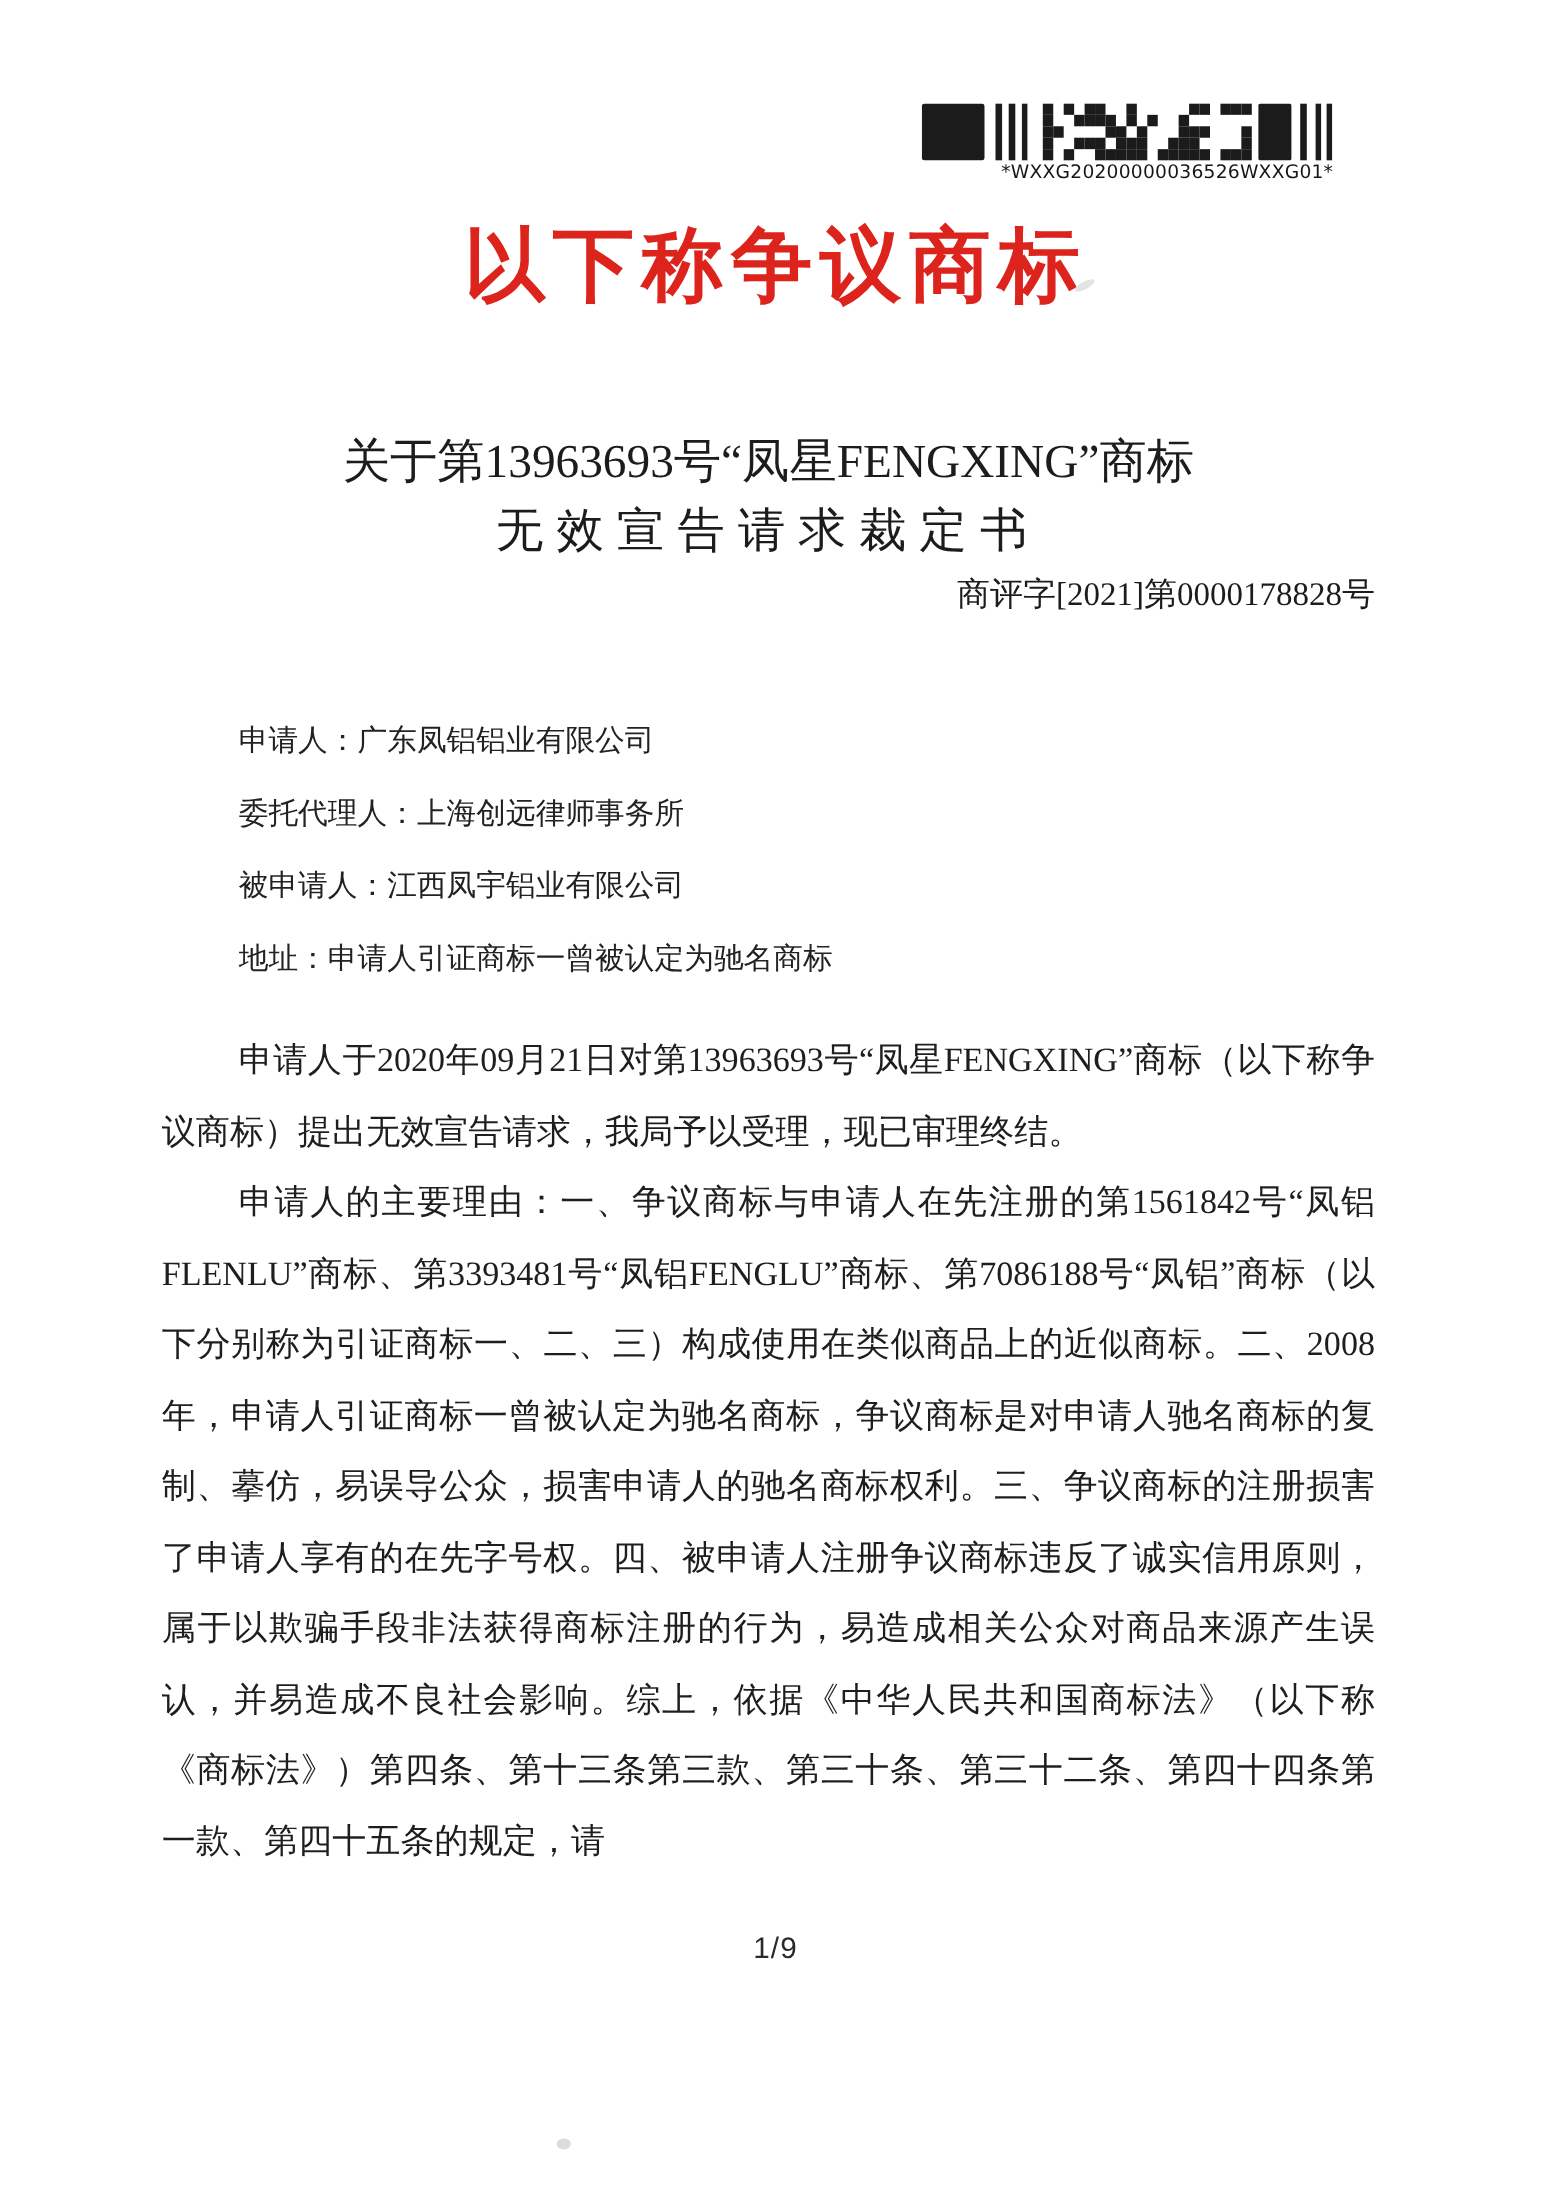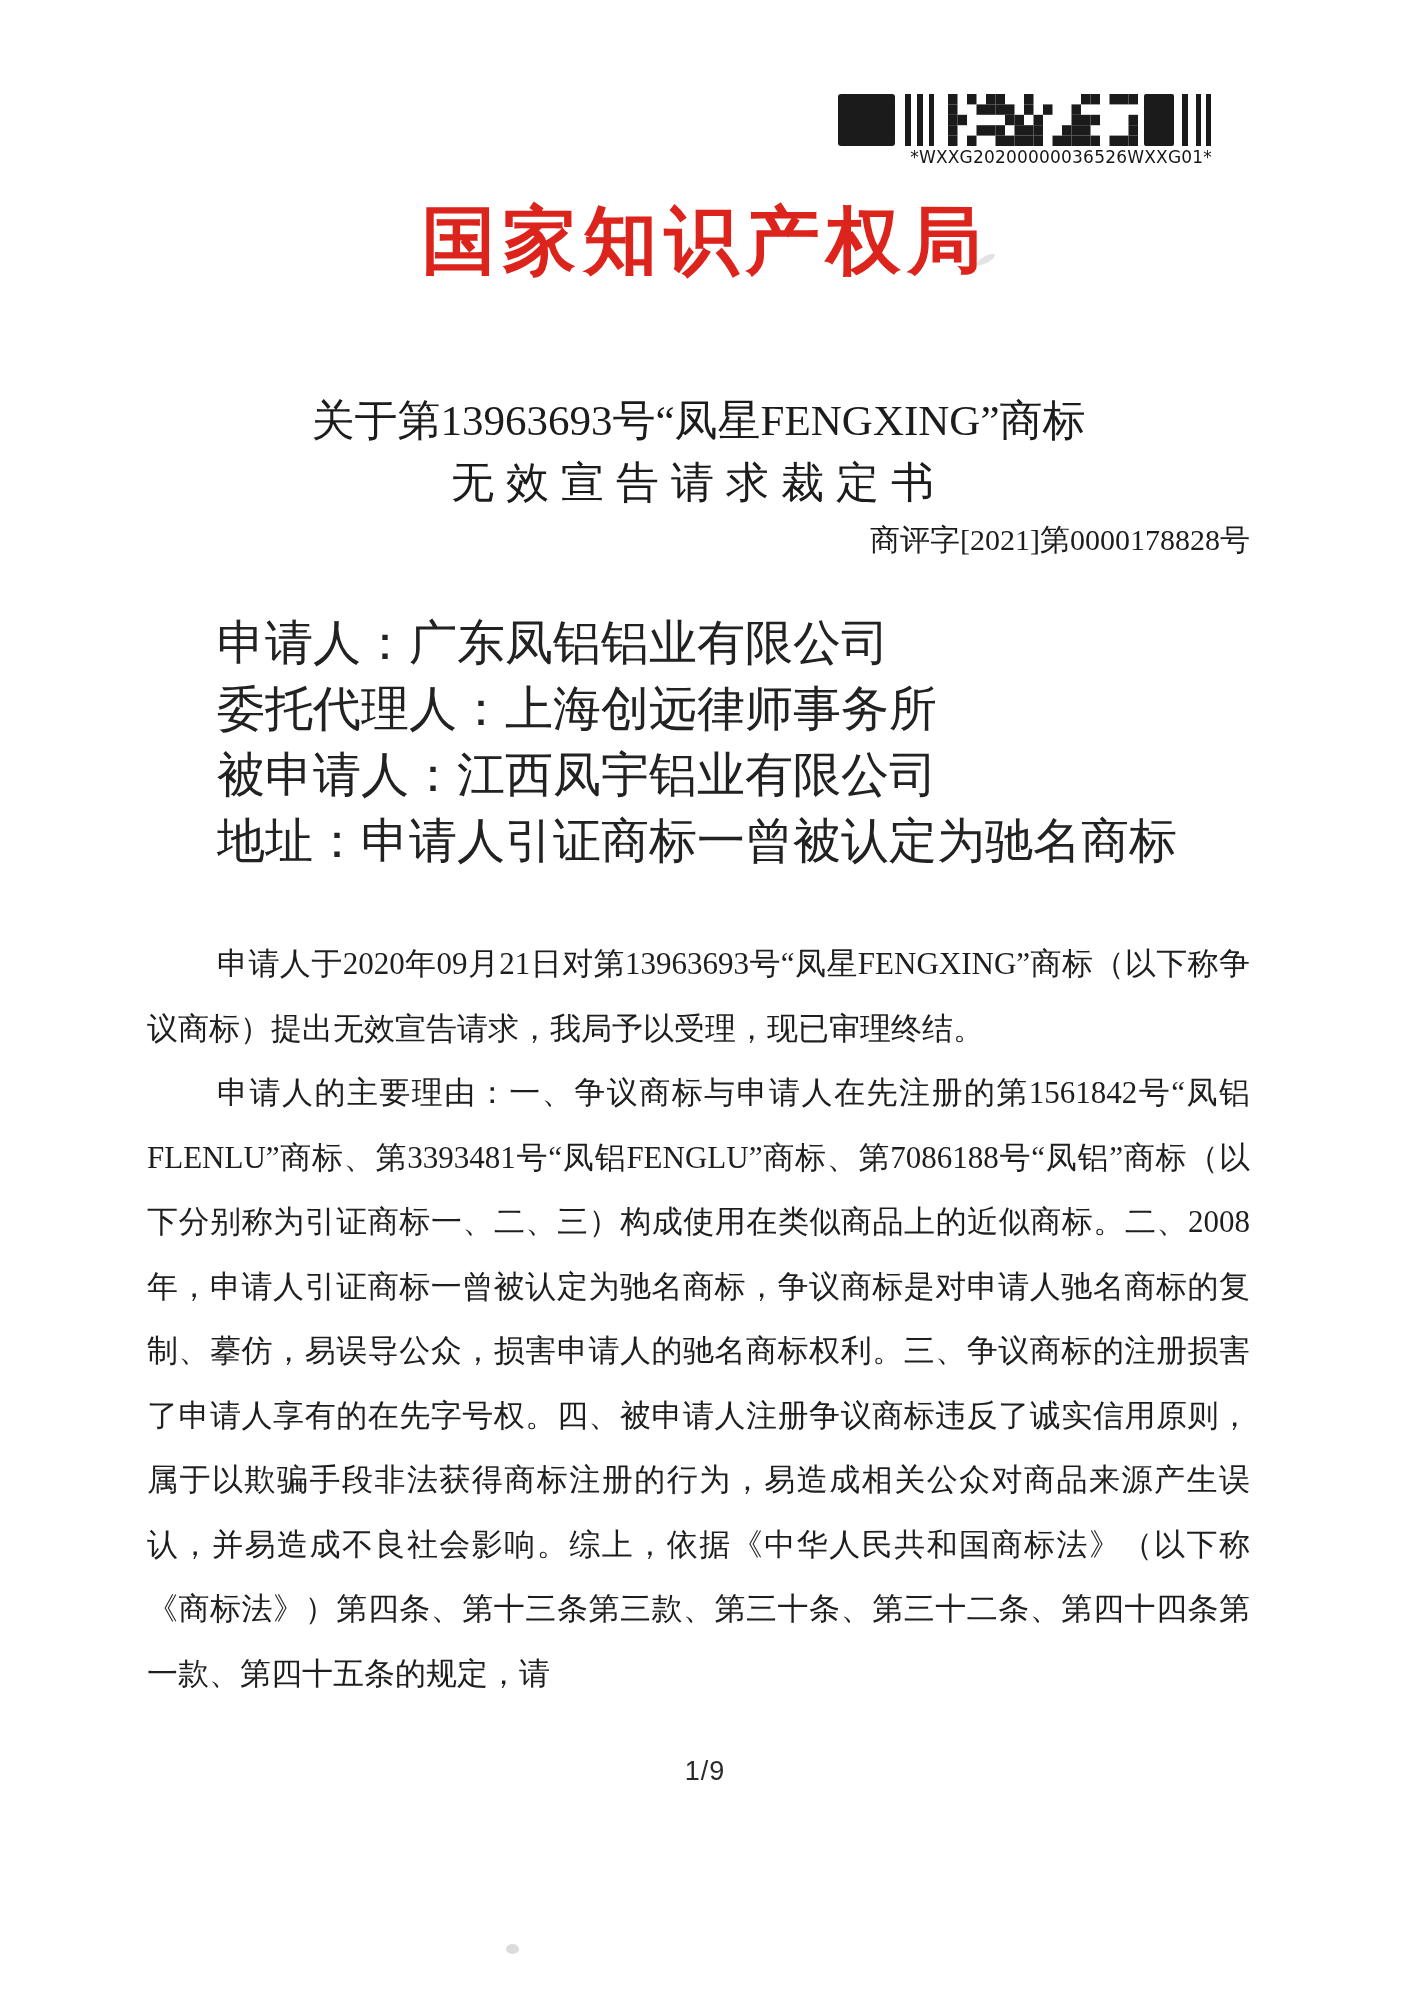--- a/index.html
+++ b/index.html
@@ -54,22 +54,22 @@
 
   .ref-number {
     position: absolute; top: 520px; left: 147px; width: 1103px;
     text-align: right;
     font-size: 30px;
     color: #1c1c1c;
   }
 
   
   .parties {
-    position: absolute; top: 610px; left: 147px; width: 1103px;
-    font-size: 48px;
+    position: absolute; top: 640px; left: 147px; width: 1103px;
+    font-size: 27px;
     line-height: 66px;
     color: #222;
   }
   .parties .party-line { text-indent: 70px; }
 
   
   .doc-body {
     position: absolute; top: 932px; left: 147px; width: 1103px;
     font-size: 31px;
     line-height: 64.5px;
@@ -161,21 +161,21 @@
           </g>
         <rect x="306" y="0" width="30" height="52" rx="2"></rect>
         <rect x="344" y="0" width="6" height="52"></rect>
         <rect x="358" y="0" width="5" height="52"></rect>
         <rect x="368" y="0" width="5" height="52"></rect>
       </g>
     </svg>
     <div class="barcode-text">*WXXG20200000036526WXXG01*</div>
   </div>
 
-  <h1 class="agency-title" style="color: rgb(220, 36, 29);">国家知识产权局</h1>
+  <h1 class="agency-title" style="color: rgb(220, 36, 29);">以下称争议商标</h1>
 
   <div class="doc-title">
     <div class="line1">关于第13963693号“凤星FENGXING”商标</div>
     <div class="line2">无效宣告请求裁定书</div>
   </div>
 
   <div class="ref-number">商评字[2021]第0000178828号</div>
 
   <div class="parties">
     <div class="party-line">申请人：广东凤铝铝业有限公司</div>

